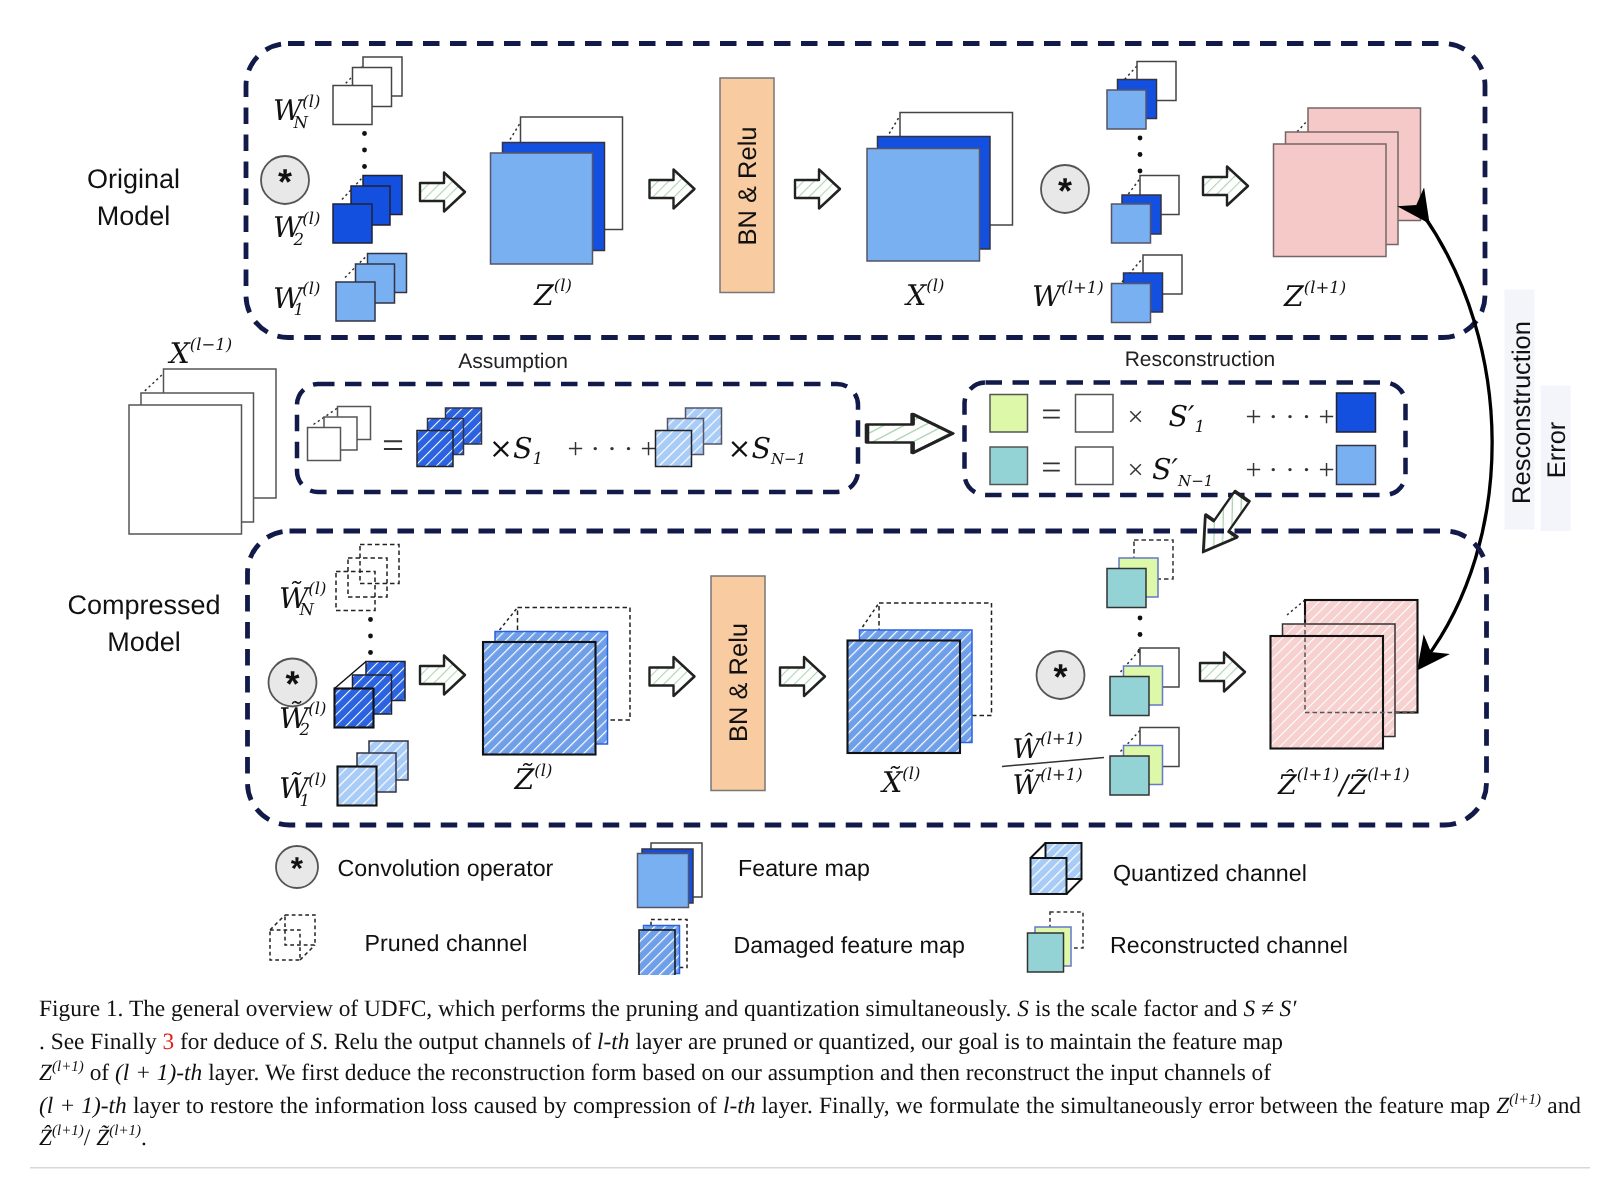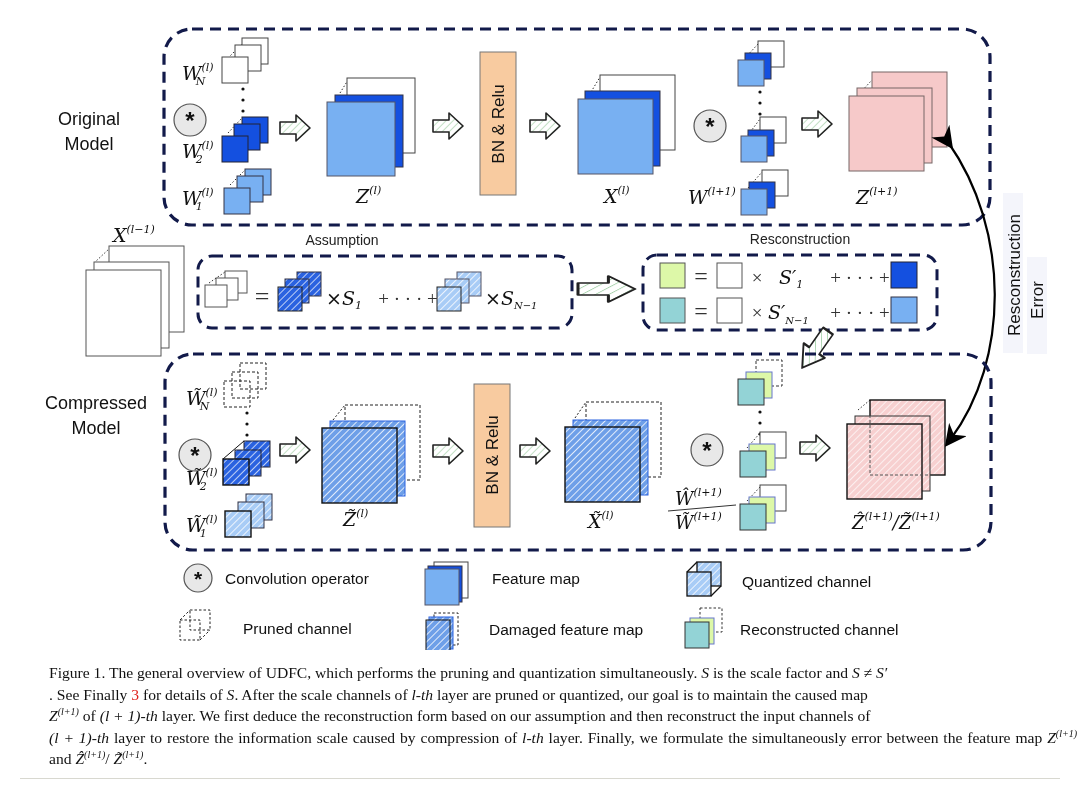--- a/index.html
+++ b/index.html
@@ -4,21 +4,21 @@
 <style>
   html, body { margin: 0; padding: 0; background: #ffffff; }
   body { width: 1080px; height: 791px; position: relative; overflow: hidden; }
   #fig { position: absolute; left: 0; top: 0; width: 1080px; height: 650px; }
   .sans { font-family: "Liberation Sans", sans-serif; }
   .serif { font-family: "Liberation Serif", serif; }
   .math { font-family: "DejaVu Serif", serif; font-style: italic; }
   .caption {
     position: absolute; left: 26px; top: 662px; width: 1028px;
     font-family: "Liberation Serif", serif; font-size: 15.6px; line-height: 21.5px;
-    color: #111; text-align: justify; margin-left: 23px;
+    color: #111; text-align: justify;
   }
   .caption .ref { color: #e0201b; }
   .caption i { font-family: "Liberation Serif", serif; }
   .caption sup { font-size: 10px; line-height: 0; font-style: italic; }
   .rule { position: absolute; left: 20px; top: 778px; width: 1040px; height: 1px; background: #d8d8d0; }
 </style>
 </head>
 <body>
 
 <svg id="fig" viewBox="0 0 1080 650" xmlns="http://www.w3.org/2000/svg">
@@ -393,30 +393,30 @@
   </g>
 </svg>
 
 <div class="caption">
   <span>Figure 1. The general overview of UDFC, which performs the pruning and quantization simultaneously.</span>
   <i>S</i>
   <span>is the scale factor and</span>
   <i>S ≠ S′</i><br>
   <span>. See Finally</span>
   <span class="ref">3</span>
-  <span>for details of</span>
-  <i>S</i><span>. After the scale channels of</span>
+  <span>for deduce of</span>
+  <i>S</i><span>. Relu the output channels of</span>
   <i>l-th</i>
-  <span>layer are pruned or quantized, our goal is to maintain the caused map</span><br>
+  <span>layer are pruned or quantized, our goal is to maintain the feature map</span><br>
   <i>Z</i><sup>(l+1)</sup>
   <span>of</span>
   <i>(l + 1)-th</i>
   <span>layer. We first deduce the reconstruction form based on our assumption and then reconstruct the input channels of</span><br>
   <i>(l + 1)-th</i>
-  <span>layer to restore the information scale caused by compression of</span>
+  <span>layer to restore the information loss caused by compression of</span>
   <i>l-th</i>
   <span>layer. Finally, we formulate the simultaneously error between the feature map</span>
   <i>Z</i><sup>(l+1)</sup>
   <span>and</span>
   <i>Ẑ</i><sup>(l+1)</sup><span>/</span>
   <i>Z̃</i><sup>(l+1)</sup><span>.</span>
 </div>
 <div class="rule"></div>
 
 </body></html>

